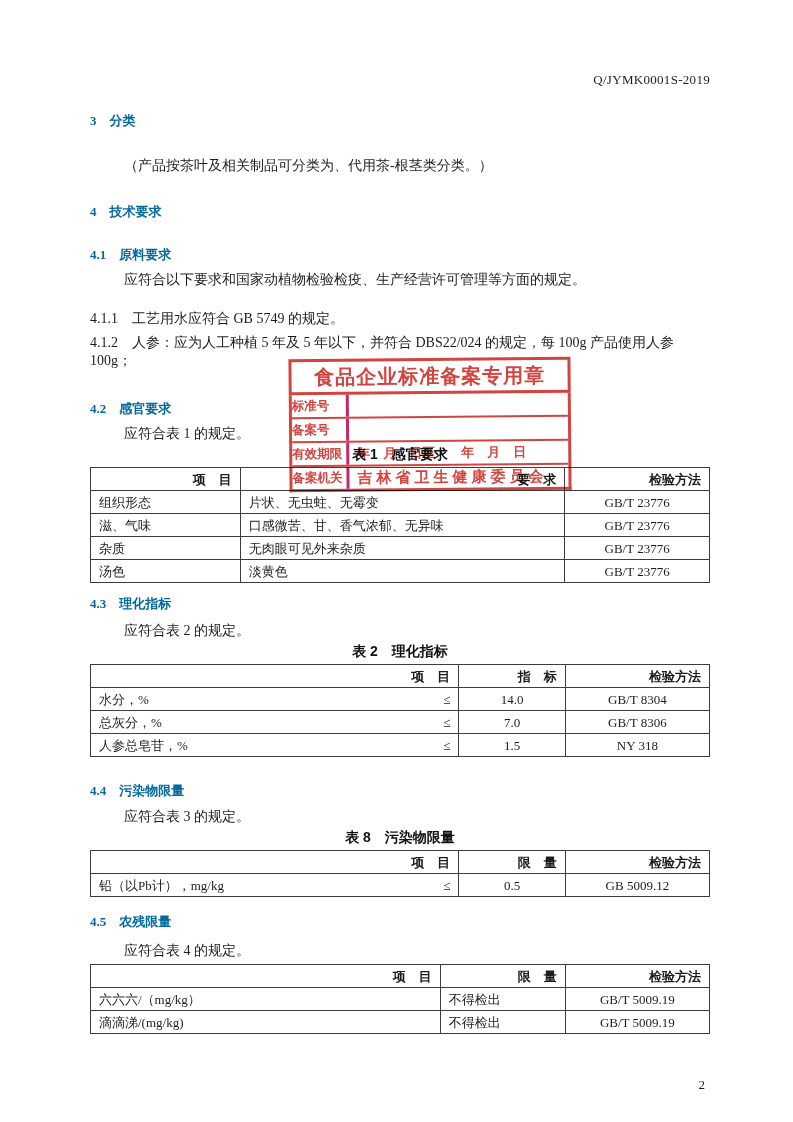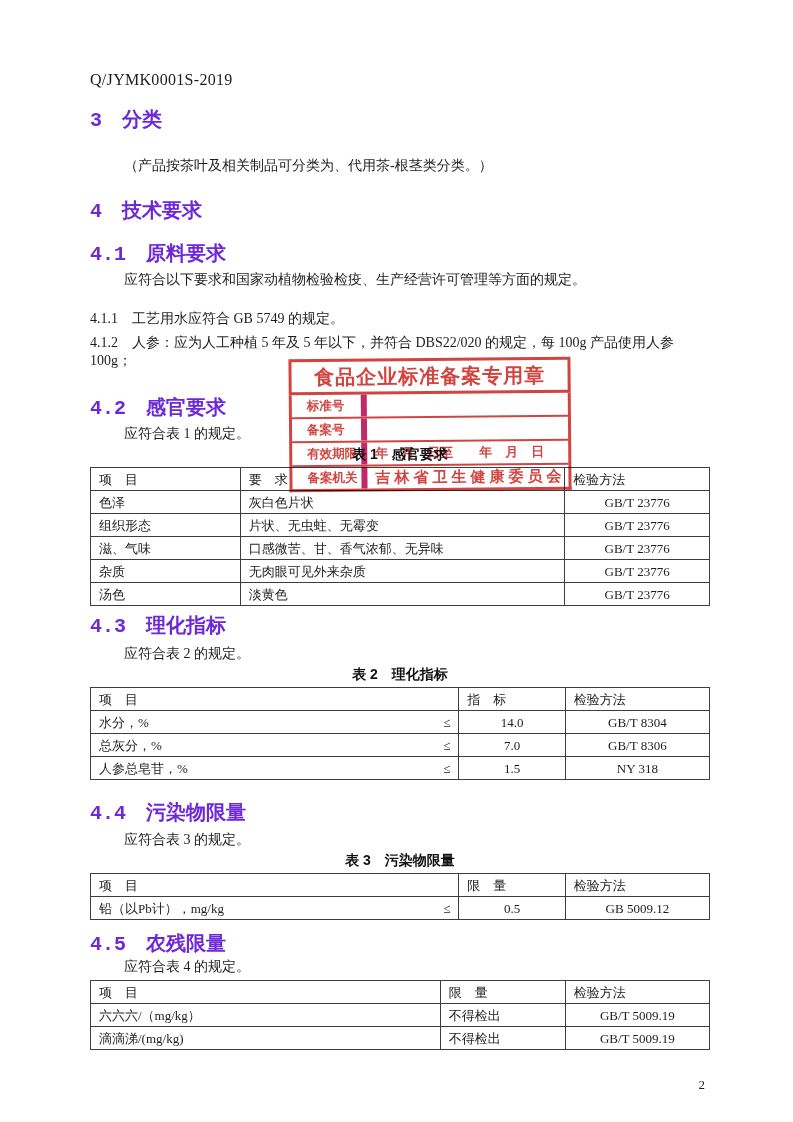--- a/index.html
+++ b/index.html
@@ -1,80 +1,75 @@
 <!DOCTYPE html>
 <html><head>
 <meta charset="utf-8">
 <style>
   html,body{margin:0;padding:0}
   body{width:793px;height:1122px;background:#e9e9e9;font-family:"Liberation Serif","DejaVu Serif",serif;color:#1d1d1d}
   .page{position:relative;width:793px;height:1122px;background:#ffffff;overflow:hidden}
   .content{position:absolute;left:90px;top:72px;width:620px}
-  .doc-code{text-align:left;font-size:16px;letter-spacing:.3px;line-height:16px}
-  .sec-h{font-family:Liberation Mono, monospace;font-weight:700;font-size:20px;line-height:18px;color:#6d28d9}
+  .doc-code{text-align:right;font-size:13px;letter-spacing:.3px;line-height:16px}
+  .sec-h{font-family:Liberation Serif, serif;font-weight:700;font-size:13px;line-height:18px;color:#0369a1}
   .para{font-size:14px;line-height:18px}
   .indent{padding-left:34px}
   .tbl-title{text-align:center;font-family:"Liberation Sans","DejaVu Sans",sans-serif;font-weight:700;font-size:14px;line-height:17px;color:#111}
   table{width:100%;border-collapse:collapse;table-layout:fixed}
   th,td{border:1px solid #3d3d3d;height:22px;font-size:13px;font-weight:400;padding:0 8px;line-height:15px;overflow:hidden}
-  th{text-align:left;font-weight:400}
+  th{text-align:right;font-weight:700}
   td.c{text-align:center}
   td.flex-cell{}
   .fc{display:flex;justify-content:space-between;align-items:center}
   
   .stamp{position:absolute;left:289px;top:358px;width:282px;color:#cf3530;font-family:"Liberation Sans","DejaVu Sans",sans-serif;mix-blend-mode:multiply;opacity:.93;transform:rotate(-0.5deg)}
   .stamp-title{border:3px solid #cf3530;text-align:center;font-size:20px;font-weight:700;letter-spacing:1px;padding:3px 0;line-height:24px;white-space:nowrap}
   .stamp-fields{border:3px solid #cf3530;border-top:none}
   .stamp-row{display:flex;border-top:2px solid #cf3530;align-items:stretch;min-height:22px}
   .stamp-row.first{border-top:none}
-  .stamp-label{flex:0 0 54px;padding-left:15px;font-size:12.5px;font-weight:700;display:flex;align-items:center;border-right:6px solid #be185d;white-space:nowrap}
+  .stamp-label{flex:0 0 54px;padding-left:0;font-size:12.5px;font-weight:700;display:flex;align-items:center;border-right:3px solid #be185d;white-space:nowrap}
   .stamp-value{flex:1;display:flex;align-items:center;padding-left:8px;font-size:13px;font-weight:700;white-space:nowrap}
   .stamp-value.authority{font-size:15px;letter-spacing:4px}
   .page-num{position:absolute;top:1077px;right:88px;font-size:13px}
 </style>
 </head>
 <body>
 
 <div class="page">
   <div class="content">
 
     <div class="doc-code">Q/JYMK0001S-2019</div>
 
     <div class="sec-h" style="margin-top:24px">3　分类</div>
     <div class="para indent" style="margin-top:27px">（产品按茶叶及相关制品可分类为、代用茶-根茎类分类。）</div>
 
     <div class="sec-h" style="margin-top:28px">4　技术要求</div>
 
     <div class="sec-h" style="margin-top:25px">4.1　原料要求</div>
     <div class="para indent" style="margin-top:7px">应符合以下要求和国家动植物检验检疫、生产经营许可管理等方面的规定。</div>
     <div class="para" style="margin-top:21px">4.1.1　工艺用水应符合 GB 5749 的规定。</div>
-    <div class="para" style="margin-top:6px">4.1.2　人参：应为人工种植 5 年及 5 年以下，并符合 DBS22/020 的规定，每 100g 产品使用人参 100g；</div>
+    <div class="para" style="margin-top:6px">4.1.2　人参：应为人工种植 5 年及 5 年以下，并符合 DBS22/024 的规定，每 100g 产品使用人参 100g；</div>
 
     <div class="sec-h" style="margin-top:30px">4.2　感官要求</div>
     <div class="para indent" style="margin-top:7px">应符合表 1 的规定。</div>
 
     <div class="tbl-title" style="margin-top:3px">表 1　感官要求</div>
     <table style="margin-top:4px">
       <colgroup>
           <col style="width:24.2%">
           <col style="width:52.4%">
           <col style="width:23.4%">
         </colgroup>
       <tbody>
           <tr>
         <th>项　目</th>
         <th>要　求</th>
         <th>检验方法</th>
       </tr>
       <tr>
-        <td>色泽</td>
-        <td>灰白色片状</td>
-        <td class="c">GB/T 23776</td>
-      </tr>
-      <tr>
         <td>组织形态</td>
         <td>片状、无虫蛀、无霉变</td>
         <td class="c">GB/T 23776</td>
       </tr>
       <tr>
         <td>滋、气味</td>
         <td>口感微苦、甘、香气浓郁、无异味</td>
         <td class="c">GB/T 23776</td>
       </tr>
       <tr>
@@ -135,21 +130,21 @@
             </td>
         <td class="c">1.5</td>
         <td class="c">NY 318</td>
       </tr>
     </tbody>
       </table>
 
     <div class="sec-h" style="margin-top:25px">4.4　污染物限量</div>
     <div class="para indent" style="margin-top:8px">应符合表 3 的规定。</div>
 
-    <div class="tbl-title" style="margin-top:3px">表 3　污染物限量</div>
+    <div class="tbl-title" style="margin-top:3px">表 8　污染物限量</div>
     <table style="margin-top:4px">
       <colgroup>
           <col style="width:59.5%">
           <col style="width:17.2%">
           <col style="width:23.3%">
         </colgroup>
       <tbody>
           <tr>
         <th>项　目</th>
         <th>限　量</th>
@@ -162,21 +157,21 @@
                 <span>≤</span>
               </span>
             </td>
         <td class="c">0.5</td>
         <td class="c">GB 5009.12</td>
       </tr>
     </tbody>
       </table>
 
     <div class="sec-h" style="margin-top:16px">4.5　农残限量</div>
-    <div class="para indent" style="margin-top:4px">应符合表 4 的规定。</div>
+    <div class="para indent" style="margin-top:11px">应符合表 4 的规定。</div>
 
     <table style="margin-top:4px">
       <colgroup>
           <col style="width:56.5%">
           <col style="width:20.2%">
           <col style="width:23.3%">
         </colgroup>
       <tbody>
           <tr>
         <th>项　目</th>

